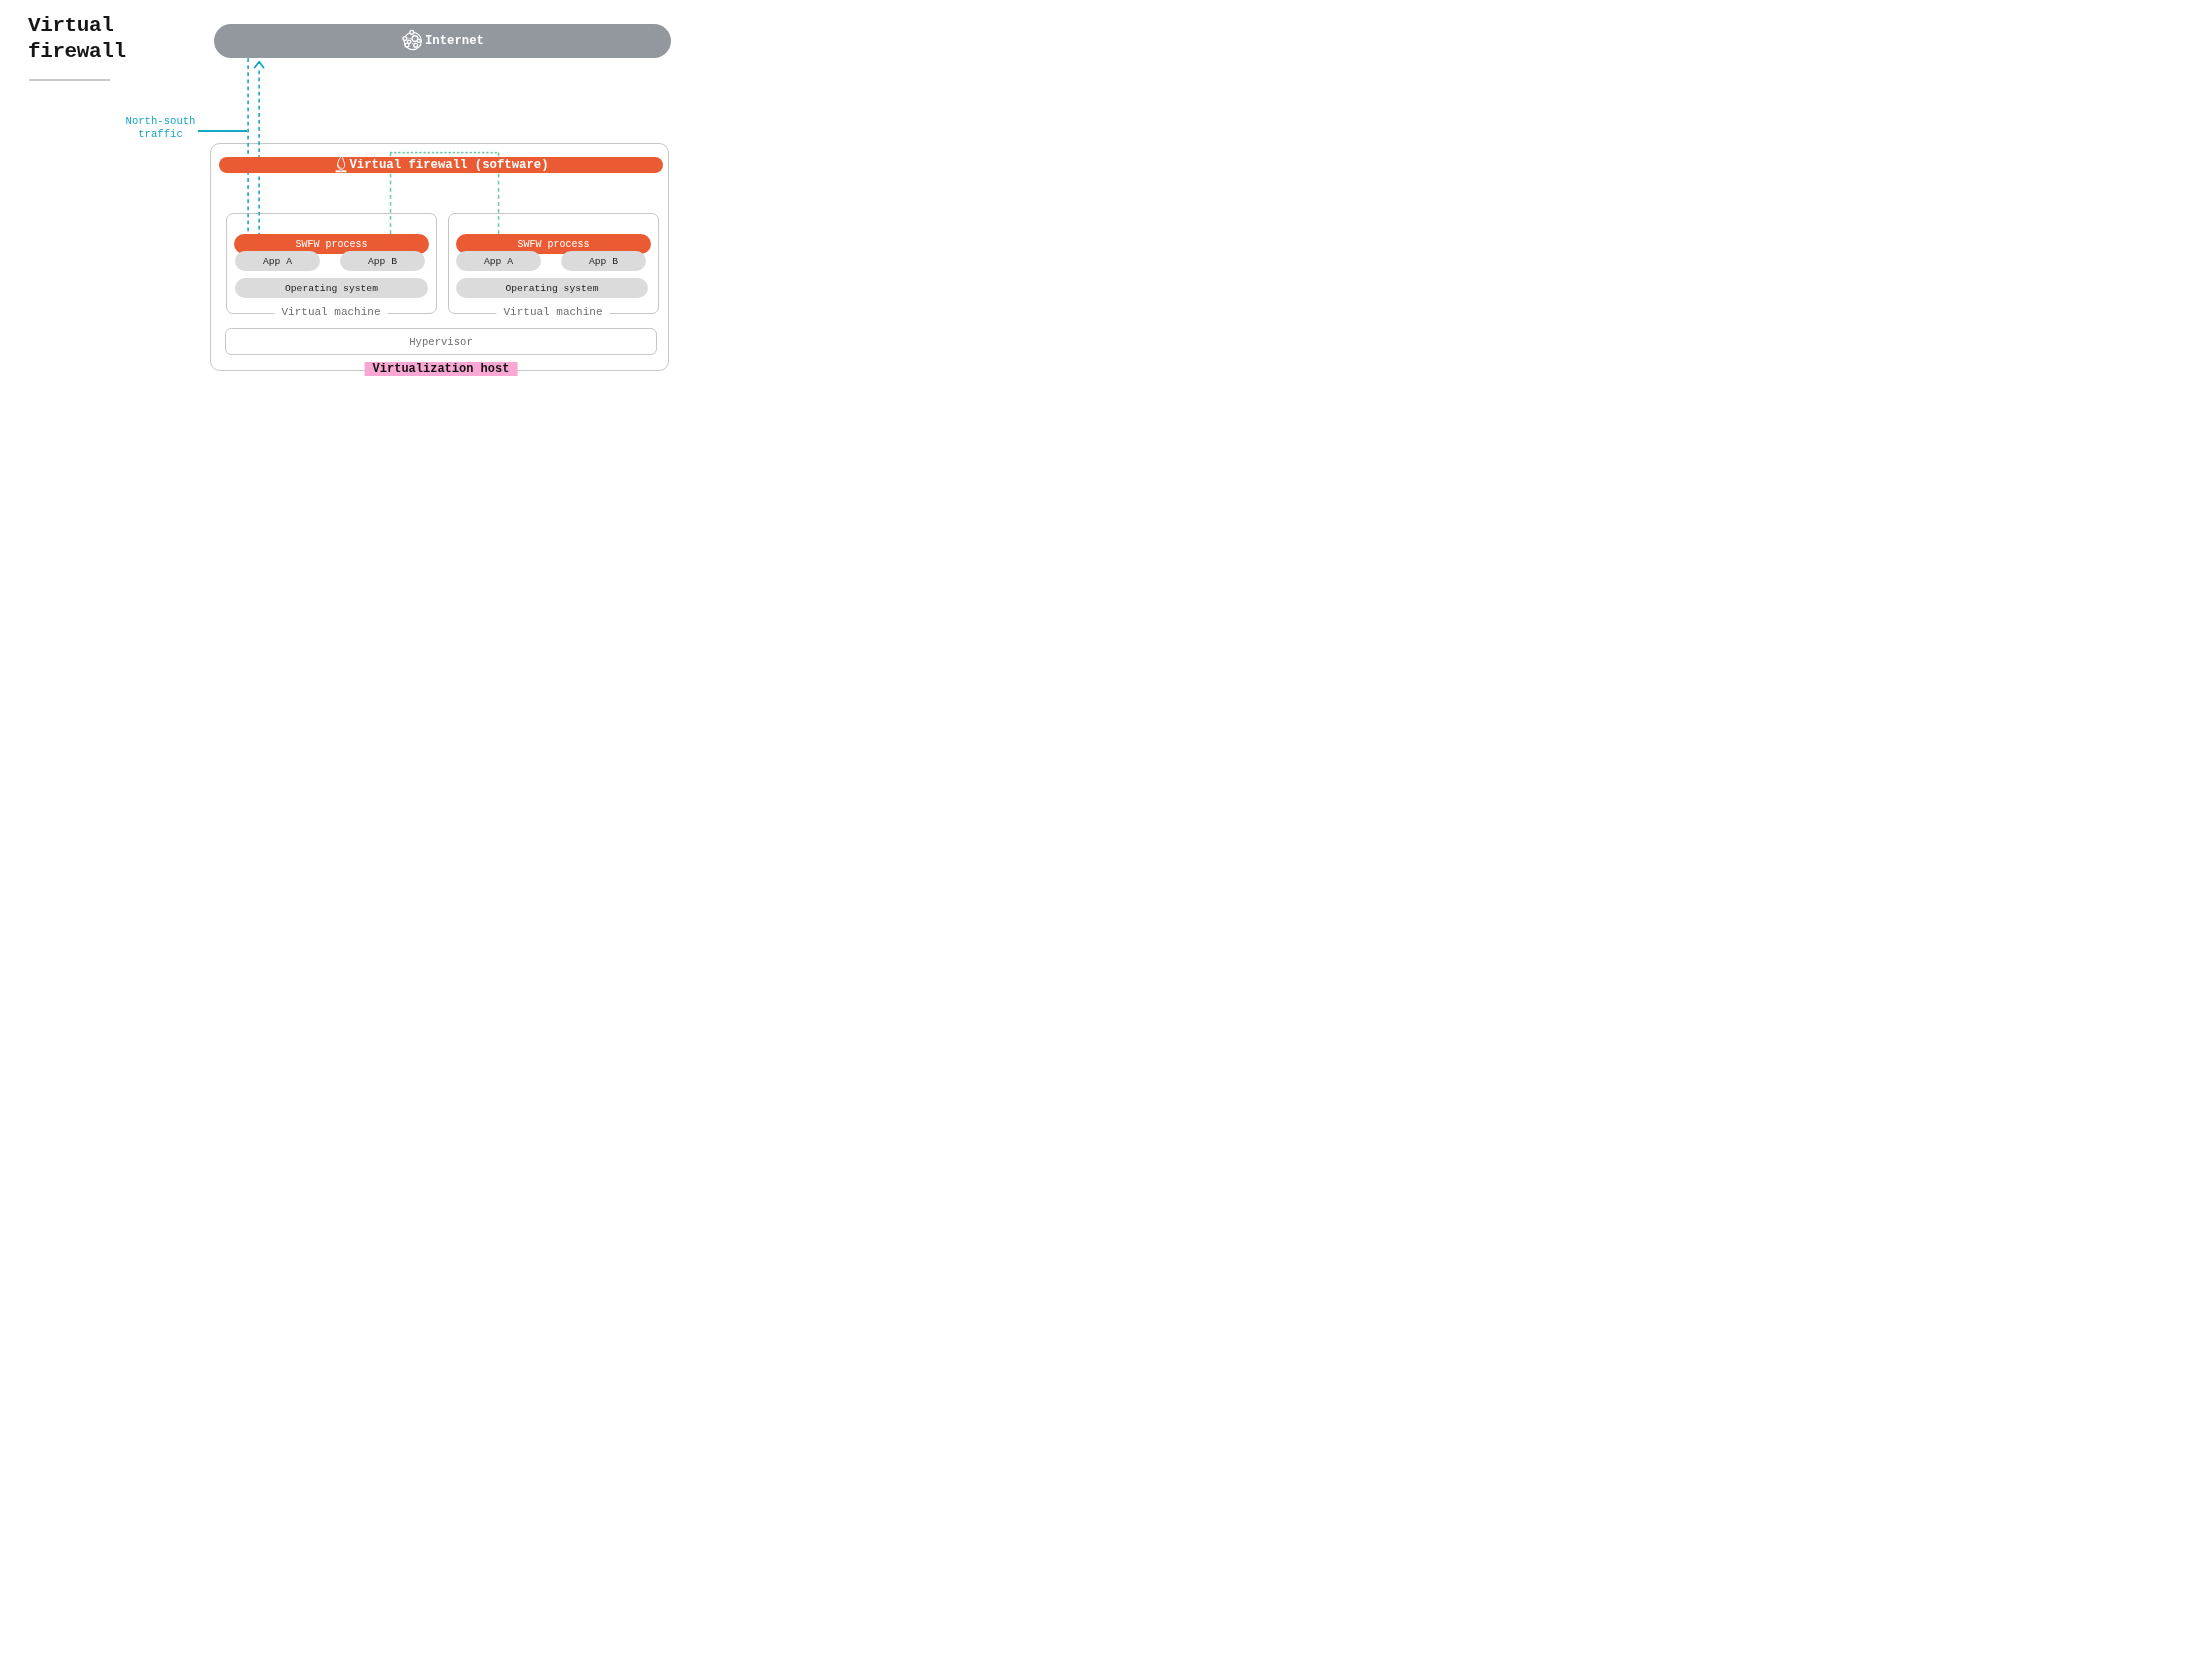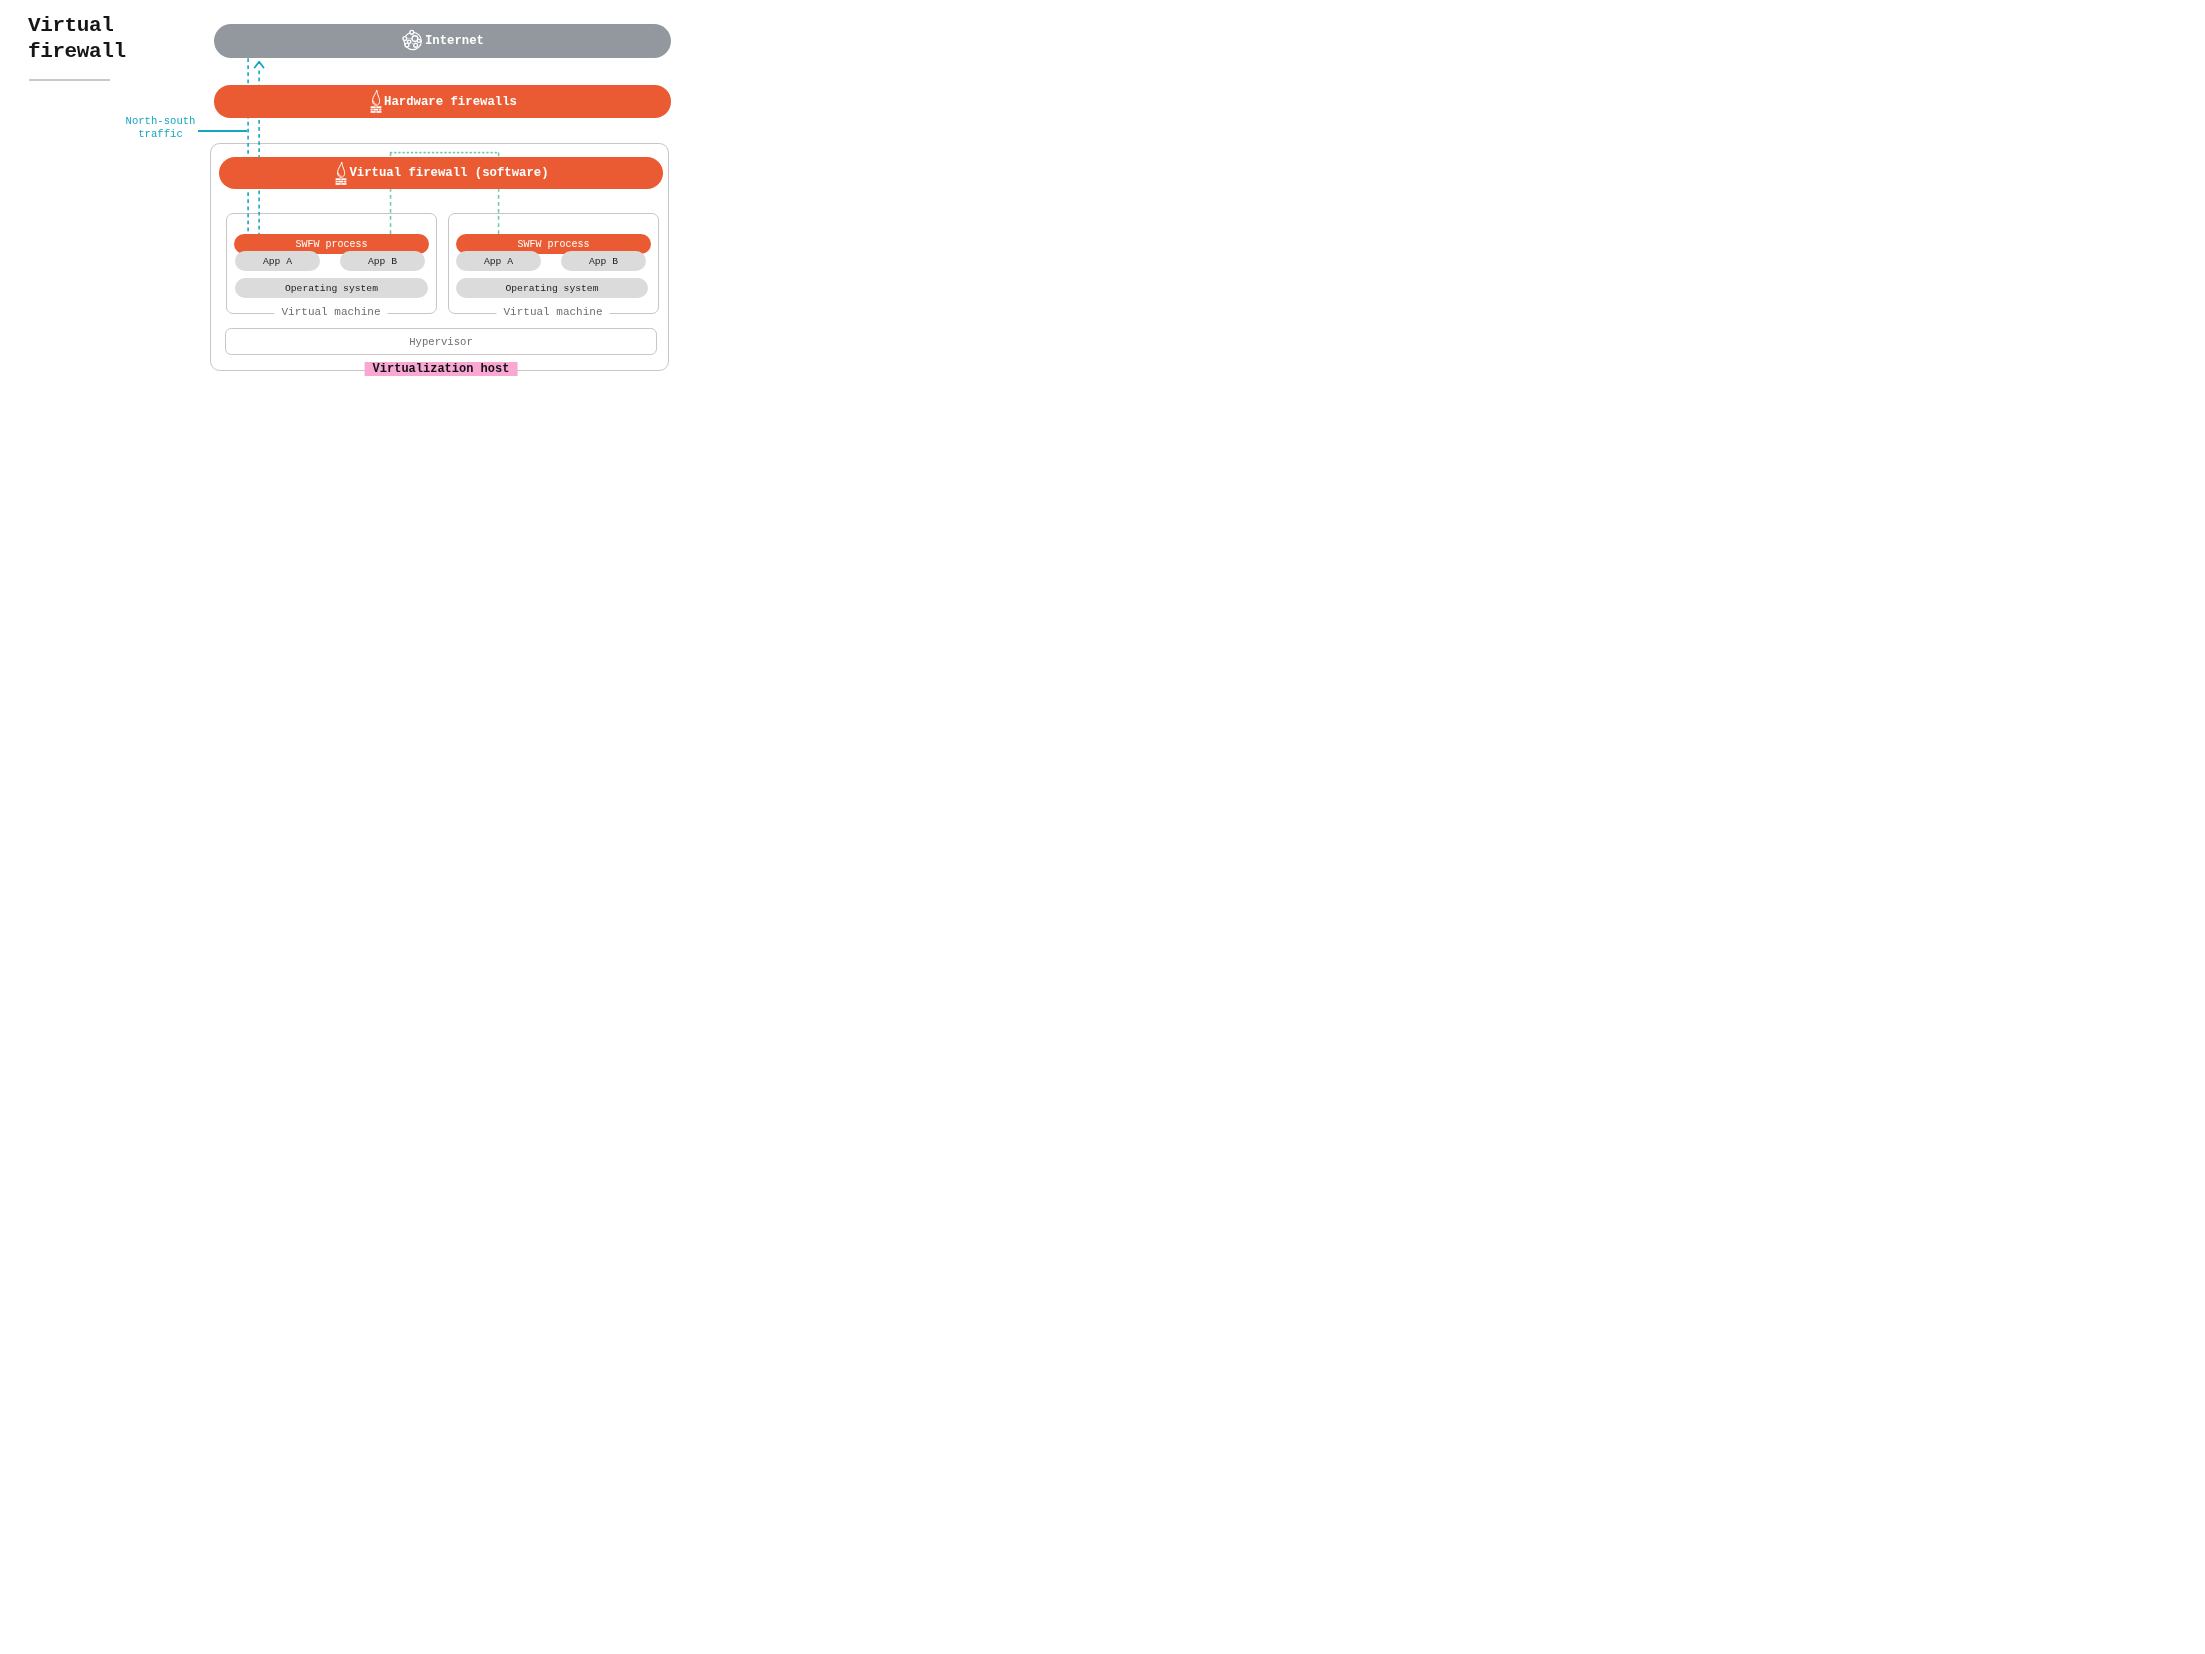--- a/index.html
+++ b/index.html
@@ -20,21 +20,21 @@
   }
   .ns-pointer{left:198px;top:130px;width:49px;height:1.8px;background:#15a6c1;}
   .ew-label{left:503px;top:195px;font-size:10.6px;color:#72cba6;}
   
   .bar{
     display:flex;align-items:center;justify-content:center;
     color:#ffffff;font-weight:700;z-index:3;
   }
   .bar-internet{left:214px;top:24px;width:457px;height:34px;border-radius:17px;background:#92989e;font-size:12.3px;}
   .bar-hw{left:214px;top:85px;width:457px;height:33px;border-radius:16.3px;background:#eb5b33;font-size:12.3px;}
-  .bar-vfw{left:219px;top:157px;width:444px;height:32px;border-radius:16.3px;background:#eb5b33;font-size:12.3px;}
+  .bar-vfw{left:219px;top:157px;width:444px;height:16px;border-radius:16.3px;background:#eb5b33;font-size:12.3px;}
   
   .host-box{left:210px;top:143px;width:459px;height:228px;border:1.3px solid #c6c6c6;border-radius:9.7px;background:#ffffff;box-sizing:border-box;z-index:1;}
   .vm-box{top:213px;width:211px;height:101px;border:1.3px solid #c6c6c6;border-radius:7px;background:#ffffff;box-sizing:border-box;z-index:1;}
   .vm1{left:226px;} .vm2{left:448px;}
   .hypervisor{
     left:225px;top:328px;width:432px;height:27px;border:1.3px solid #c6c6c6;border-radius:6.2px;
     background:#ffffff;box-sizing:border-box;z-index:1;
     display:flex;align-items:center;justify-content:center;
     font-size:10.6px;color:#6e6e6e;
   }
@@ -96,36 +96,20 @@
         <circle cx="74" cy="49" r="7"></circle>
         <circle cx="25" cy="67" r="8"></circle>
         <circle cx="61" cy="68" r="8"></circle>
         <circle cx="58" cy="40" r="12"></circle>
         <circle cx="34" cy="53" r="7"></circle>
       </g>
     </svg>
     <span>Internet</span>
   </div>
 
-  <div class="abs bar bar-hw">
-    <svg class="icon" width="16" height="23" viewBox="0 0 100 145" fill="none">
-      <path d="M55 2 C50 22 30 40 28 64 C26 84 38 97 51 97 C64 97 74 85 73 66 C72 48 58 32 55 2 Z
-               M51 90 C42 90 35 82 34 70" stroke="#fff" stroke-width="6" fill="none" stroke-linejoin="round" stroke-linecap="round"></path>
-      <g fill="#fff">
-        <rect x="16" y="103" width="32" height="11"></rect>
-          <rect x="52" y="103" width="32" height="11"></rect>
-        <rect x="16" y="118" width="13" height="11"></rect>
-          <rect x="33" y="118" width="32" height="11"></rect>
-          <rect x="69" y="118" width="15" height="11"></rect>
-        <rect x="16" y="133" width="32" height="11"></rect>
-          <rect x="52" y="133" width="32" height="11"></rect>
-      </g>
-    </svg>
-    <span>Hardware firewalls</span>
-  </div>
 
   <div class="abs host-box"></div>
 
   <div class="abs bar bar-vfw">
     <svg class="icon" width="16" height="23" viewBox="0 0 100 145" fill="none">
       <path d="M55 2 C50 22 30 40 28 64 C26 84 38 97 51 97 C64 97 74 85 73 66 C72 48 58 32 55 2 Z
                M51 90 C42 90 35 82 34 70" stroke="#fff" stroke-width="6" fill="none" stroke-linejoin="round" stroke-linecap="round"></path>
       <g fill="#fff">
         <rect x="16" y="103" width="32" height="11"></rect>
           <rect x="52" y="103" width="32" height="11"></rect>

